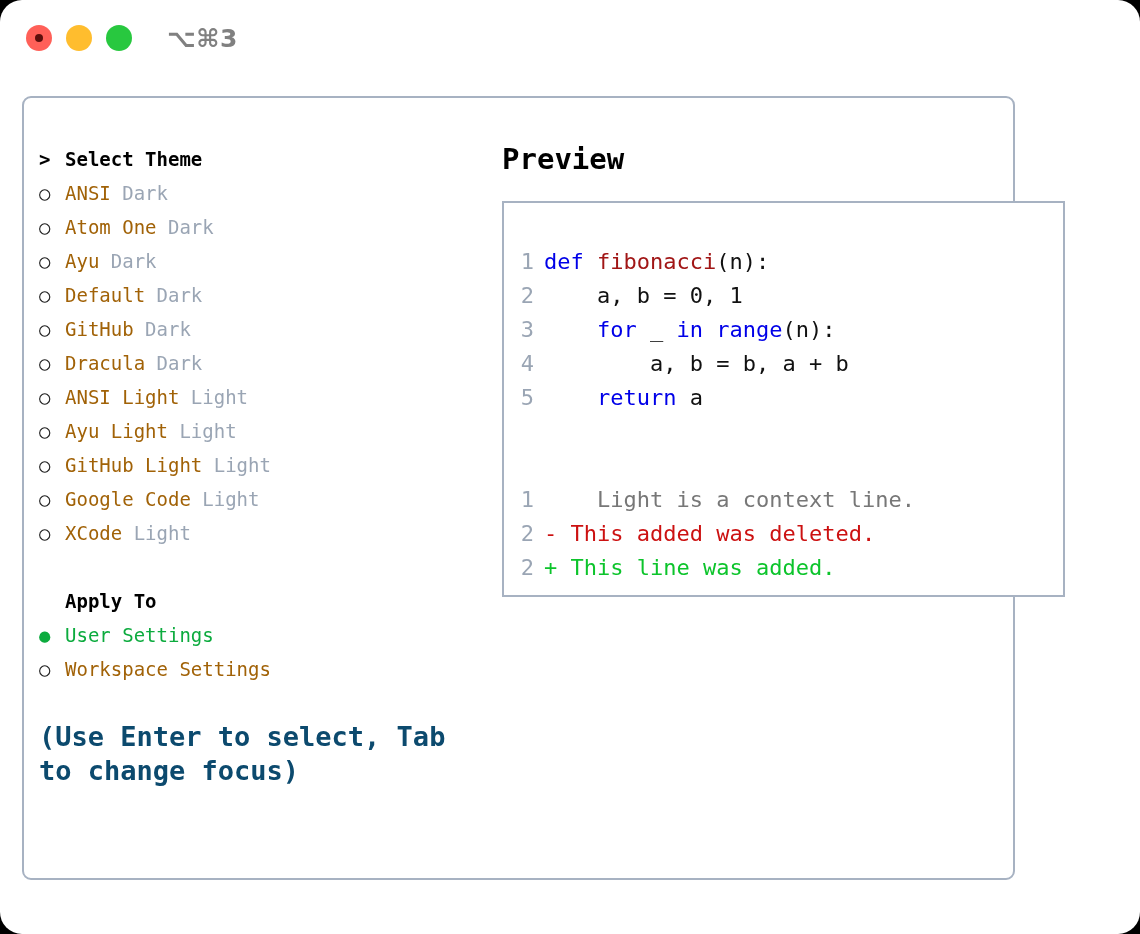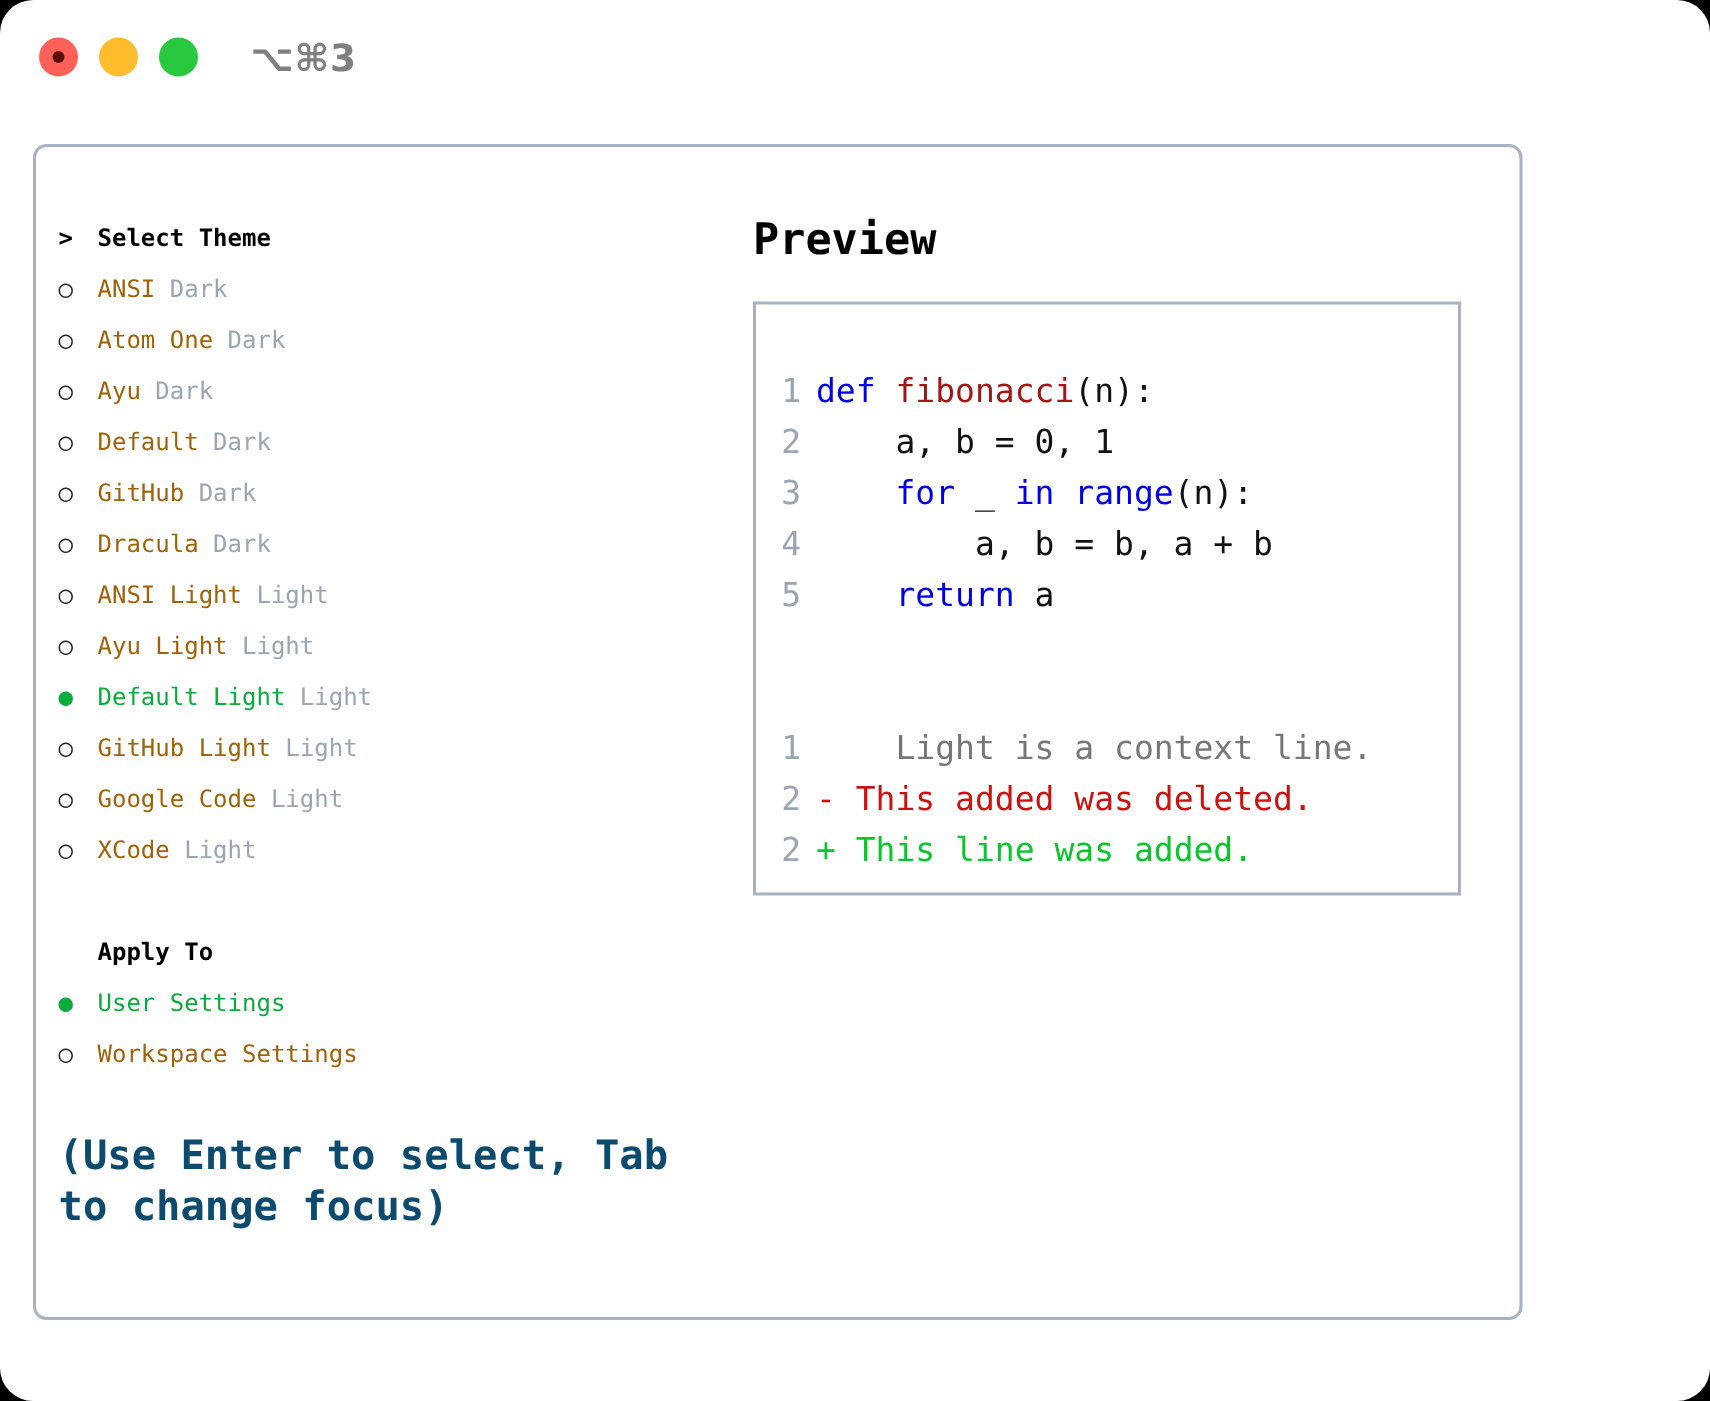--- a/index.html
+++ b/index.html
@@ -97,21 +97,21 @@
   
   .left-col {
     position: absolute;
     left: 15px;
     top: 44px;
     width: 450px;
   }
 
   .mono-line {
     font-family: "DejaVu Sans Mono", "Liberation Mono", monospace;
-    font-size: 16px;
+    font-size: 19px;
     line-height: 34px;
     white-space: pre;
     color: #222222;
   }
 
   .list-title {
     font-weight: 700;
     color: #000000;
   }
 
@@ -159,21 +159,21 @@
     font-family: "DejaVu Sans Mono", "Liberation Mono", monospace;
     font-size: 29px;
     line-height: 34px;
     font-weight: 700;
     color: #000000;
     white-space: pre;
   }
 
   .preview-box {
     margin-top: 25px;
-    width: 472px;
+    width: 563px;
     height: 396px;
     border: 2px solid #a7b2c2;
     box-sizing: border-box;
     background: #ffffff;
     position: relative;
   }
 
   .code-area {
     position: absolute;
     left: 14px;
@@ -237,21 +237,20 @@
         <div class="mono-line row"><span class="marker">○ </span><span class="name">Default</span><span class="cat"> Dark</span></div>
 
         <div class="mono-line row"><span class="marker">○ </span><span class="name">GitHub</span><span class="cat"> Dark</span></div>
 
         <div class="mono-line row"><span class="marker">○ </span><span class="name">Dracula</span><span class="cat"> Dark</span></div>
 
         <div class="mono-line row"><span class="marker">○ </span><span class="name">ANSI Light</span><span class="cat"> Light</span></div>
 
         <div class="mono-line row"><span class="marker">○ </span><span class="name">Ayu Light</span><span class="cat"> Light</span></div>
 
-        <div class="mono-line row selected"><span class="marker">● </span><span class="name">Default Light</span><span class="cat"> Light</span></div>
 
         <div class="mono-line row"><span class="marker">○ </span><span class="name">GitHub Light</span><span class="cat"> Light</span></div>
 
         <div class="mono-line row"><span class="marker">○ </span><span class="name">Google Code</span><span class="cat"> Light</span></div>
 
         <div class="mono-line row"><span class="marker">○ </span><span class="name">XCode</span><span class="cat"> Light</span></div>
 
         <span class="spacer"></span>
 
         <div class="mono-line section-head"><span class="marker">  </span><span>Apply To</span></div>

